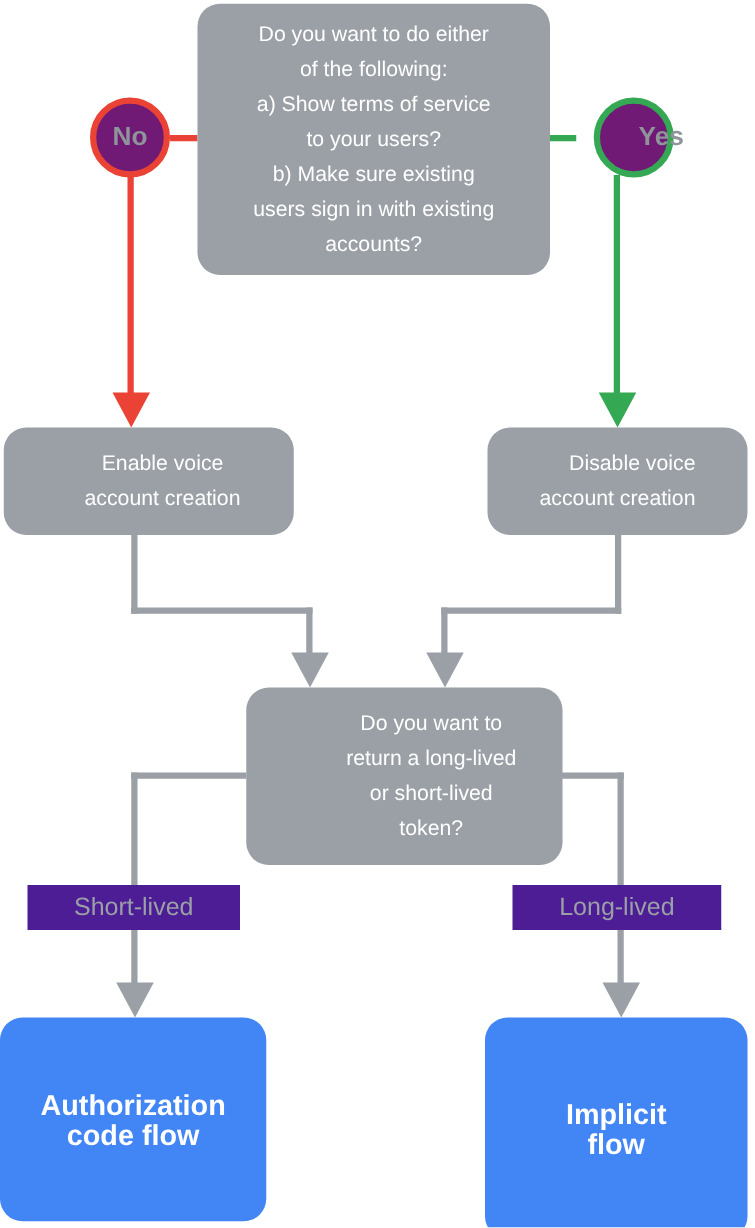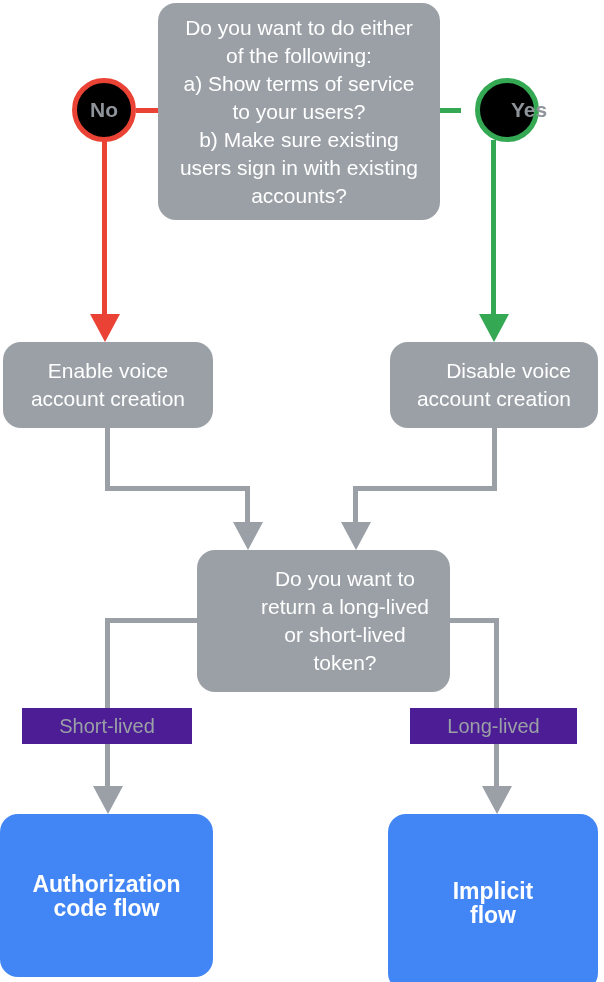--- a/index.html
+++ b/index.html
@@ -18,30 +18,30 @@
   .node {
     position: absolute;
     background: #9AA0A6;
     border-radius: 18px;
     color: #ffffff;
     display: flex;
     align-items: center;
     justify-content: center;
     text-align: center;
     white-space: pre-line;
-    font-size: 21px;
+    font-size: 17px;
     line-height: 28px;
     z-index: 3;
   }
   .badge {
     position: absolute;
     width: 64px;
     height: 64px;
     box-sizing: border-box;
-    background: #000000;
+    background: #701a75;
     border-radius: 32px;
     display: flex;
     align-items: center;
     justify-content: center;
     font-size: 21px;
     font-weight: 700;
     color: #8e949a;
     z-index: 4;
   }
   .badge.no  { border: 5px solid #EA4335; }
@@ -97,21 +97,21 @@
   #yes-badge { left: 475px; top: 78px; padding-left: 44px; }
 
   #no-line-h  { left: 136px; top: 108px; width: 22px;  height: 5px; }
   #no-line-v  { left: 102px; top: 140px; width: 5px;   height: 176px; }
   #no-arrow   { left: 90px;  top: 314px; }
 
   #yes-line-h { left: 438px; top: 108px; width: 23px;  height: 5px; }
   #yes-line-v { left: 491px; top: 140px; width: 5px;   height: 176px; }
   #yes-arrow  { left: 479px; top: 314px; }
 
-  #enable  { left: 3px;   top: 342px; width: 210px; height: 86px; }
+  #enable  { left: 3px;   top: 342px; width: 210px; height: 86px; padding-left: 22px; }
   #disable { left: 390px; top: 342px; width: 208px; height: 86px; text-align: right; }
 
   #en-line-v1 { left: 105px; top: 428px; width: 5px;   height: 63px; }
   #en-line-h  { left: 105px; top: 486px; width: 145px; height: 5px; }
   #en-line-v2 { left: 245px; top: 486px; width: 5px;   height: 38px; }
   #en-arrow   { left: 233px; top: 522px; }
 
   #dis-line-v1 { left: 492px; top: 428px; width: 5px;   height: 63px; }
   #dis-line-h  { left: 353px; top: 486px; width: 144px; height: 5px; }
   #dis-line-v2 { left: 353px; top: 486px; width: 5px;   height: 38px; }

